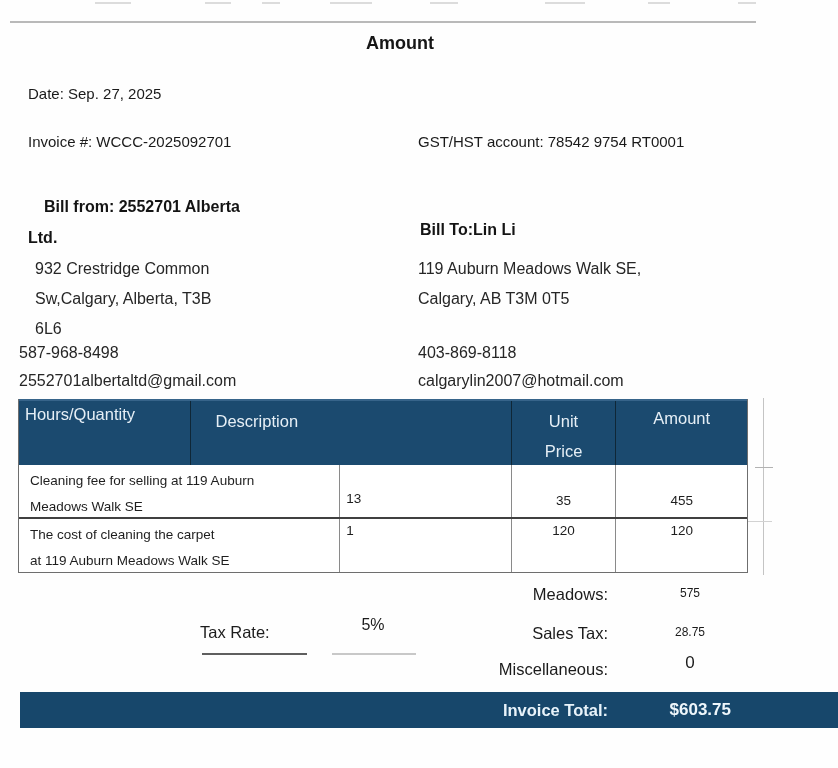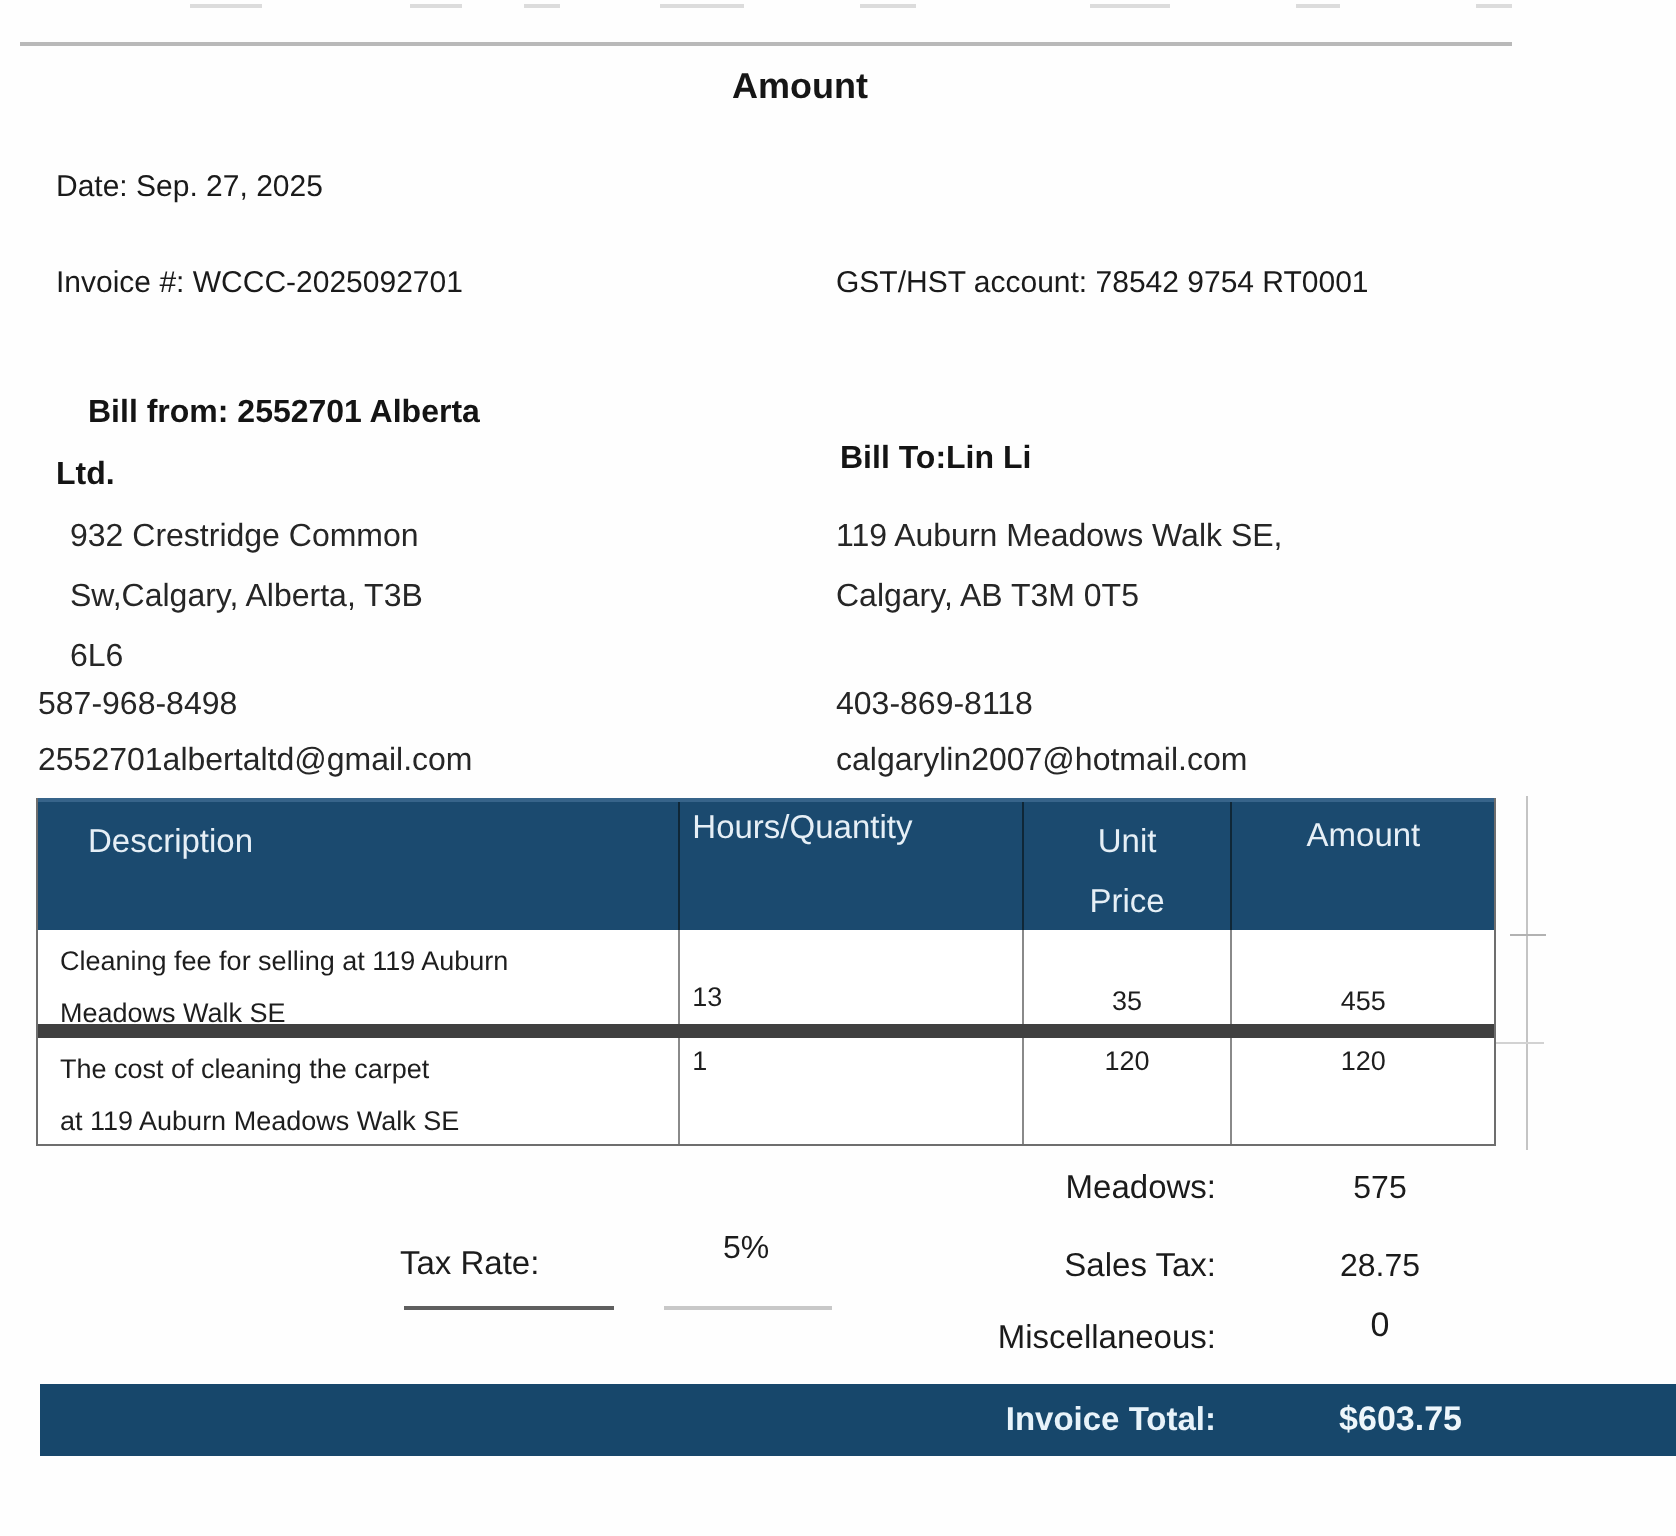--- a/index.html
+++ b/index.html
@@ -37,41 +37,41 @@
   }
   .th{box-sizing:border-box;border-right:1px solid #0f2737;}
   .th:last-child{border-right:none;}
   .th-desc{width:322px;padding:11px 0 0 25px;}
   .th-qty{width:172px;padding:4px 0 0 6px;}
   .th-unit{width:105px;text-align:center;padding-top:5px;line-height:30px;}
   .th-unit span{display:inline-block;width:64px;}
   .th-amt{width:131px;text-align:center;padding-top:8px;}
 
   .trow{display:flex;box-sizing:border-box;background:#fff;}
-  .trow1{height:54px;border-bottom:7px solid #404040;}
+  .trow1{height:54px;border-bottom:2px solid #404040;}
   .trow2{height:53px;}
   .td{box-sizing:border-box;border-right:1px solid #8a8a8a;font-size:13.5px;color:#1e1e1e;}
   .td:last-child{border-right:none;}
   .td-desc{width:322px;padding:3px 0 0 11px;line-height:26px;}
   .td-qty{width:172px;padding-left:6px;}
   .td-unit{width:105px;text-align:center;}
   .td-amt{width:131px;text-align:center;}
   .cellnum{display:block;}
   .mt-low{margin-top:26px;}
   .mt-low2{margin-top:28px;}
   .mt-high{margin-top:4px;}
 
   
   .v-artifact{position:absolute;left:763px;top:398px;width:1px;height:177px;background:#c4c4c4;}
   .tick-artifact{position:absolute;left:755px;top:467px;width:18px;height:1px;background:#b2b2b2;}
   .tick-artifact2{position:absolute;left:748px;top:521px;width:24px;height:1px;background:#d2d2d2;}
 
   
   .tot-label{font-size:16.5px;color:#1b1b1b;text-align:right;width:200px;left:408px;}
-  .tot-value{font-size:16px;color:#1b1b1b;text-align:center;width:100px;left:640px;}
+  .tot-value{font-size:12px;color:#1b1b1b;text-align:center;width:100px;left:640px;}
   .taxrate-label{left:200px;top:623px;font-size:16.5px;}
   .taxrate-value{left:332px;top:616px;font-size:16px;width:82px;text-align:center;}
   .ul-dark{left:202px;top:653px;width:105px;height:2px;background:#5f5f5f;}
   .ul-light{left:332px;top:653px;width:84px;height:2px;background:#c8c8c8;}
 
   .total-bar{
     position:absolute;left:20px;top:692px;width:818px;height:36px;
     background:var(--total-bar-blue,#17476b);
   }
   .total-bar .bar-label{
@@ -112,22 +112,22 @@
   <div class="abs addr" style="left:19px;top:372px;">2552701albertaltd@gmail.com</div>
 
   <div class="abs bill-head" style="left:420px;top:198px;margin-top:23px;">Bill To:Lin Li</div>
   <div class="abs addr" style="left:418px;top:260px;">119 Auburn Meadows Walk SE,</div>
   <div class="abs addr" style="left:418px;top:290px;">Calgary, AB T3M 0T5</div>
   <div class="abs addr" style="left:418px;top:344px;">403-869-8118</div>
   <div class="abs addr" style="left:418px;top:372px;">calgarylin2007@hotmail.com</div>
 
   <div class="tbl">
     <div class="thead">
+      <div class="th th-qty">Hours/Quantity</div>
       <div class="th th-desc">Description</div>
-      <div class="th th-qty">Hours/Quantity</div>
       <div class="th th-unit"><span>Unit Price</span></div>
       <div class="th th-amt">Amount</div>
     </div>
 
     <div class="trow trow1">
       <div class="td td-desc">
         <div>Cleaning fee for selling at 119 Auburn</div>
         <div>Meadows Walk SE</div>
       </div>
       <div class="td td-qty">

